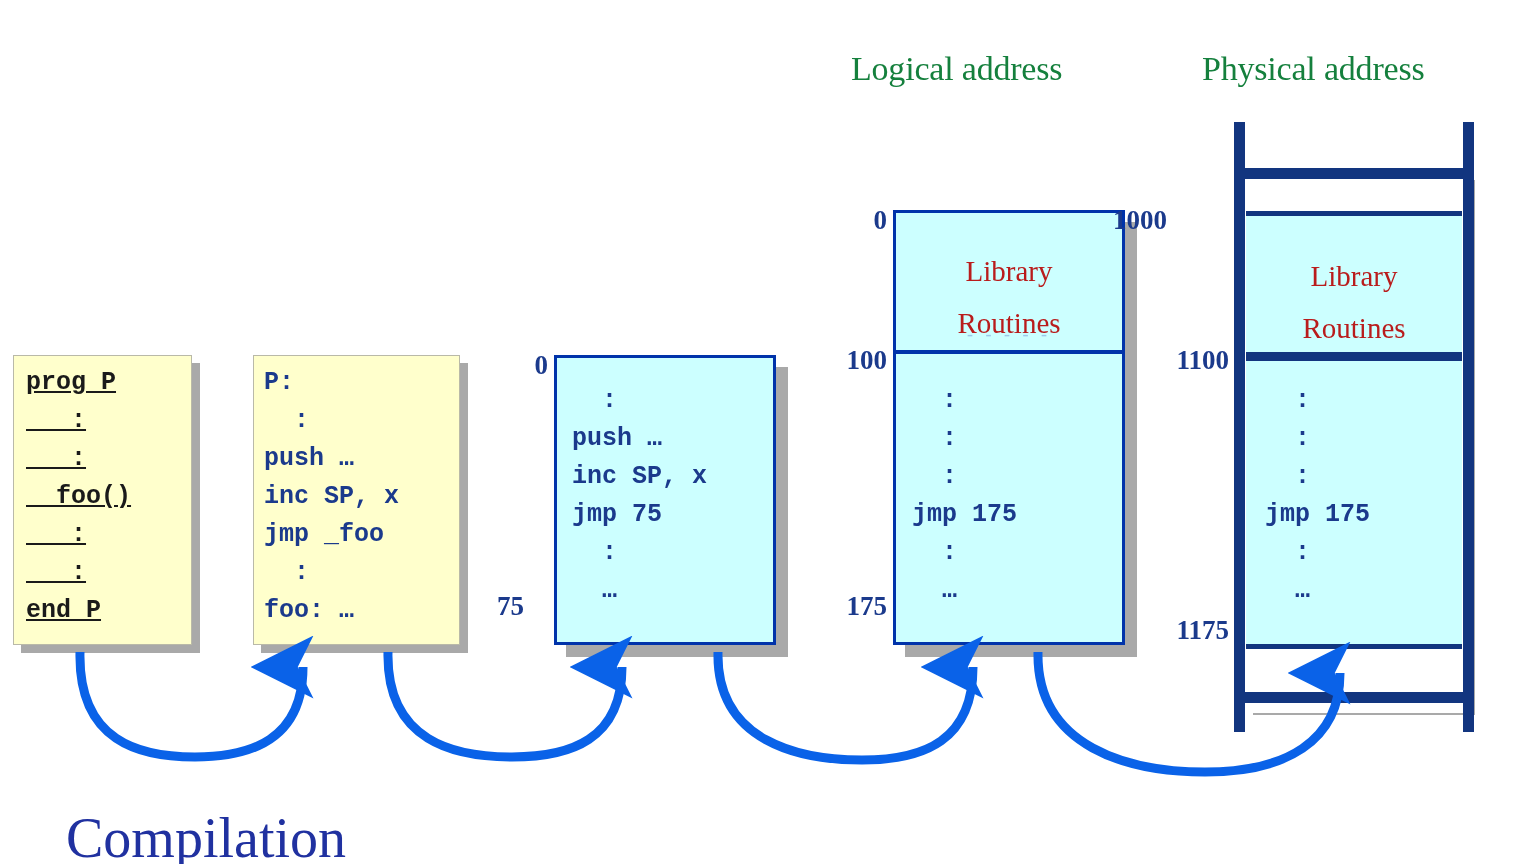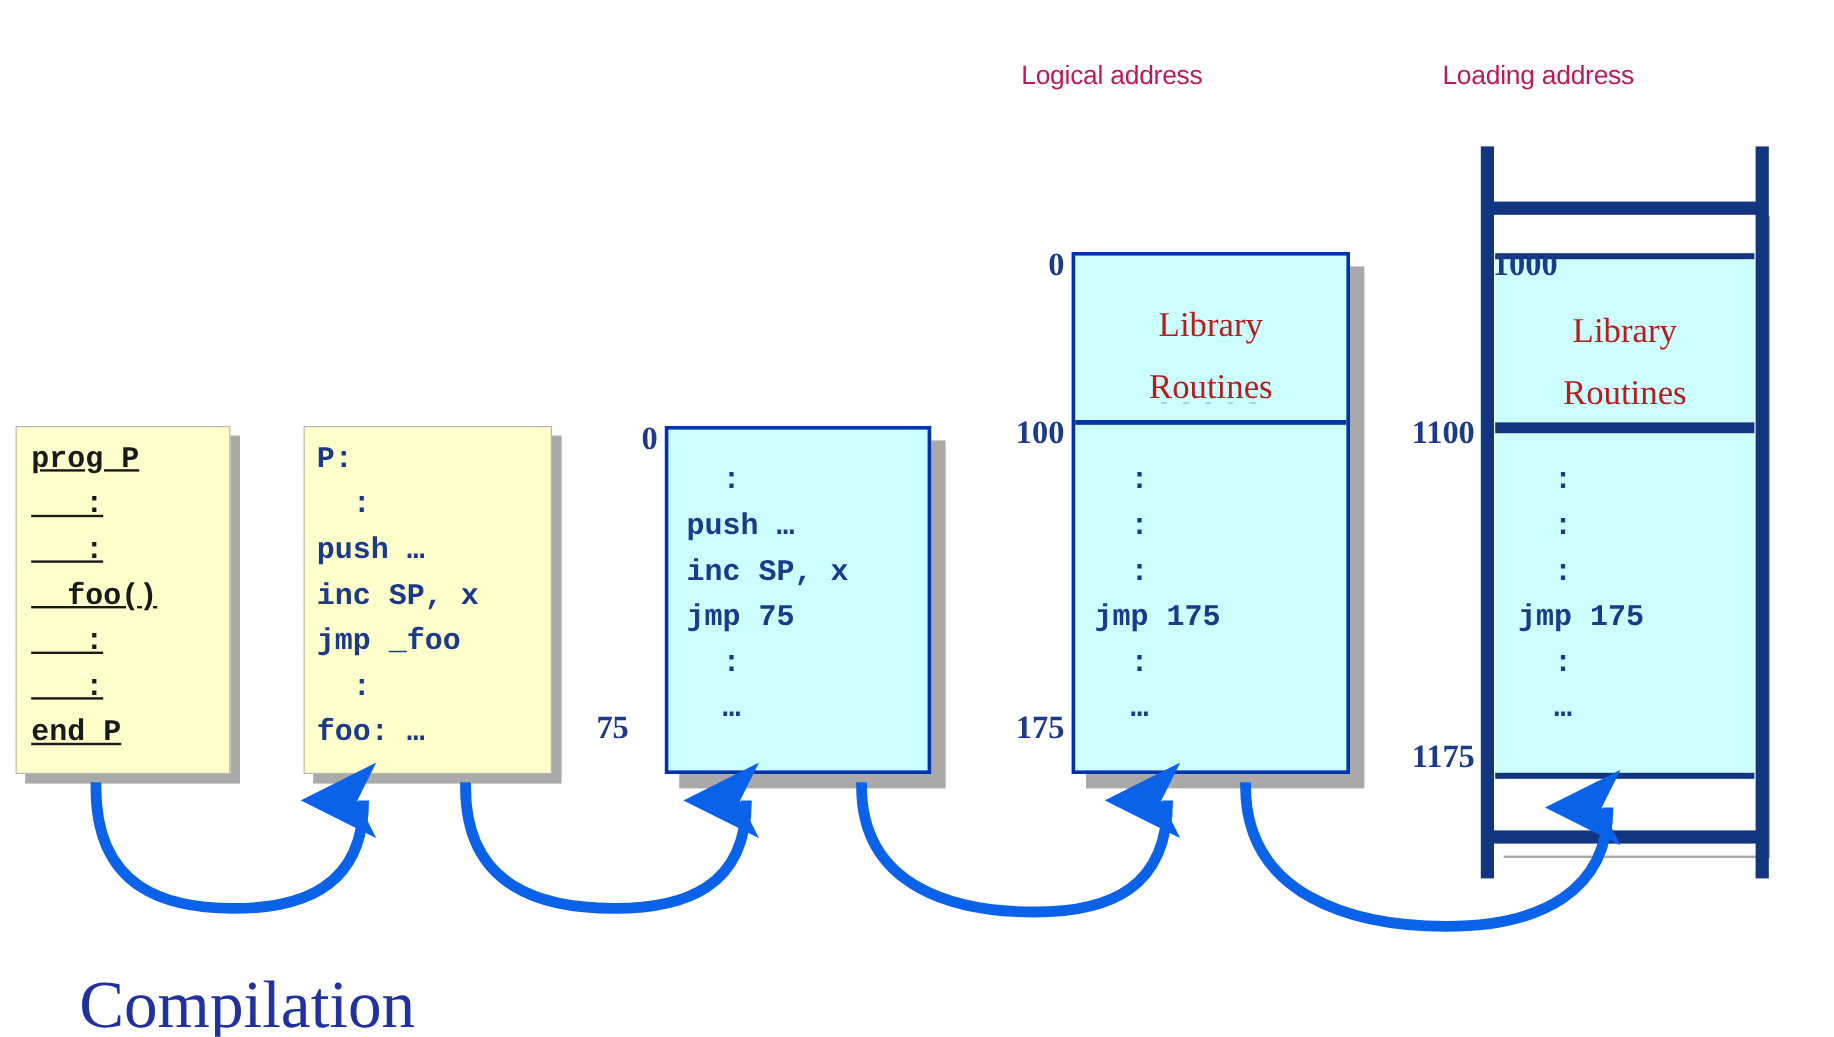--- a/index.html
+++ b/index.html
@@ -5,23 +5,23 @@
   html,body{margin:0;padding:0;background:#ffffff;}
   body{
     width:1528px;height:864px;position:relative;overflow:hidden;
     font-family:"Liberation Serif", serif;
   }
   .stage{position:absolute;left:0;top:0;width:1528px;height:864px;}
 
   
   .hdr{
     position:absolute;
-    font-family:Liberation Sans, sans-serif;
-    font-size:22px;
-    color:#be185d;
+    font-family:Liberation Serif, serif;
+    font-size:34px;
+    color:#15803d;
     white-space:nowrap;
     letter-spacing:-0.2px;
   }
   #hdr-logical{left:851px;top:50px;}
   #hdr-physical{left:1202px;top:50px;}
 
   
   .box{position:absolute;box-sizing:border-box;}
   .shadow{position:absolute;background:#a9a9a9;}
 
@@ -94,21 +94,21 @@
 
   svg.arrows{position:absolute;left:0;top:0;width:1528px;height:864px;pointer-events:none;}
 </style>
 </head>
 <body>
 
 <div class="stage">
 
   <div class="hdr" id="hdr-logical">Logical address</div>
 
-  <div class="hdr" id="hdr-physical">Loading address</div>
+  <div class="hdr" id="hdr-physical">Physical address</div>
 
   <div class="shadow" style="left:21px;top:363px;width:179px;height:290px;"></div>
   <div class="box yellowbox" style="left:13px;top:355px;width:179px;height:290px;"></div>
   <div class="code black" style="left:26px;top:364px;width:160px;">prog P
    :
    :
   foo()
    :
    :
 end P</div>
@@ -171,21 +171,21 @@
 
   <div class="libcap" style="left:1246px;top:250px;width:216px;">Library
 Routines</div>
   <div class="code navy" style="left:1265px;top:382px;width:200px;">  :
   :
   :
 jmp 175
   :
   …</div>
 
-  <div class="addr" style="left:1222px;top:205px;width:76px;">1000</div>
+  <div class="addr" style="left:1091px;top:205px;width:76px;">1000</div>
   <div class="addr" style="left:1153px;top:345px;width:76px;">1100</div>
   <div class="addr" style="left:1153px;top:591px;width:76px;margin-top:24px;">1175</div>
 
   <svg class="arrows" viewBox="0 0 1528 864">
     <defs>
       <marker id="ah" viewBox="0 0 12 12" refX="6" refY="10" markerWidth="7" markerHeight="7" orient="auto-start-reverse">
         <path d="M6 0 L12 12 L6 9 L0 12 Z" fill="#0a62e8"></path>
       </marker>
     </defs>
 

